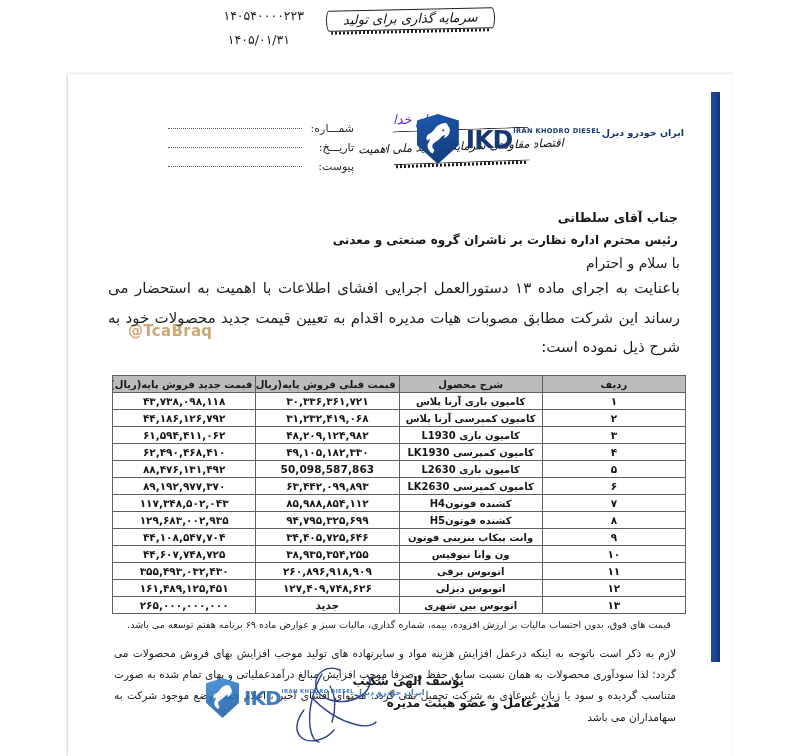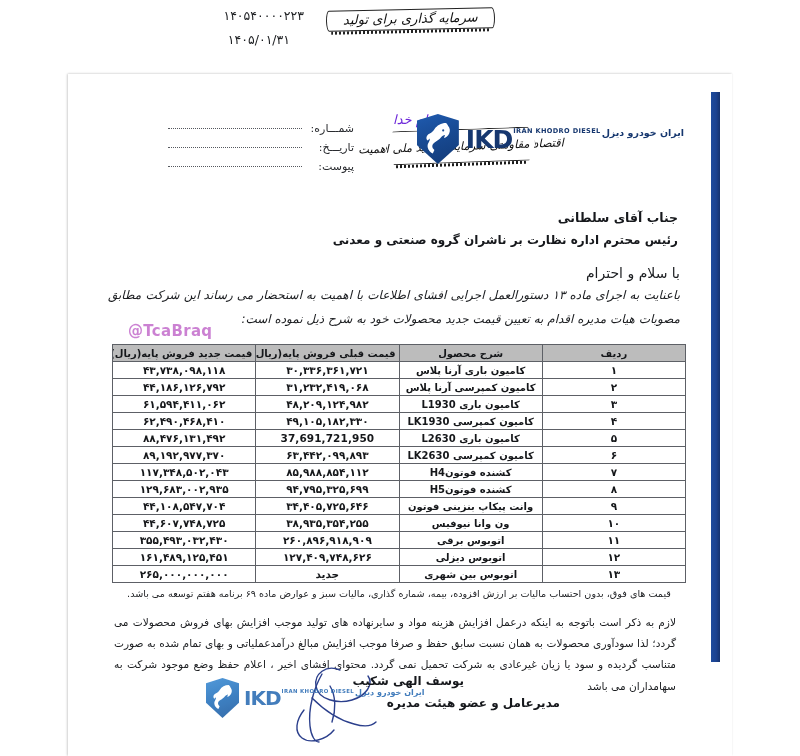--- a/index.html
+++ b/index.html
@@ -231,40 +231,39 @@
     top: 132px;
     right: 38px;
     left: 34px;
   }
   .addressee {
     text-align: right;
     font-size: 12.5px;
     font-weight: bold;
     color: #16181c;
     line-height: 1.85;
-    margin-bottom: 14px;
+    margin-bottom: 4px;
     padding-right: 16px;
   }
   .addressee .ln2 { font-size: 12px; }
 
   .salutation {
     text-align: right;
     font-size: 14px;
     color: #1b1d20;
     margin-bottom: 3px;
     padding-right: 14px;
   }
   .intro {
     text-align: justify;
     text-align-last: right;
-    font-size: 12px;
+    font-size: 15px;
     line-height: 1.95;
     color: #1b1d20;
     padding: 0 14px 0 6px;
-    font-style: italic;
   }
 
   
   #price-table {
     margin: 13px 8px 0 10px;
     border-collapse: collapse;
     width: calc(100% - 18px);
     background: #fff;
     table-layout: fixed;
   }
@@ -359,21 +358,21 @@
   #ikd-logo-footer .logo-en  { font-size: 5.4px; color: #2f6fb5; }
   #ikd-logo-footer .logo-fa  { font-size: 8px; color: #2f6fb5; }
 
   
   #watermark {
     position: absolute;
     left: 128px;
     top: 322px;
     font-size: 15px;
     font-weight: bold;
-    color: #a21caf;
+    color: #a16207;
     opacity: .55;
     letter-spacing: .3px;
     direction: ltr;
     pointer-events: none;
     white-space: nowrap;
   }
 </style>
 </head>
 <body>
 
@@ -474,21 +473,21 @@
             </tr>
             <tr>
               <td class="c-row">۴</td>
               <td class="c-name">کامیون کمپرسی LK1930</td>
               <td class="c-old">۴۹,۱۰۵,۱۸۲,۳۳۰</td>
               <td class="c-new">۶۲,۴۹۰,۴۶۸,۴۱۰</td>
             </tr>
             <tr>
               <td class="c-row">۵</td>
               <td class="c-name">کامیون باری L2630</td>
-              <td class="c-old">37,691,721,950</td>
+              <td class="c-old">50,098,587,863</td>
               <td class="c-new">۸۸,۴۷۶,۱۳۱,۴۹۲</td>
             </tr>
             <tr>
               <td class="c-row">۶</td>
               <td class="c-name">کامیون کمپرسی LK2630</td>
               <td class="c-old">۶۳,۴۴۲,۰۹۹,۸۹۳</td>
               <td class="c-new">۸۹,۱۹۲,۹۷۷,۳۷۰</td>
             </tr>
             <tr>
               <td class="c-row">۷</td>

